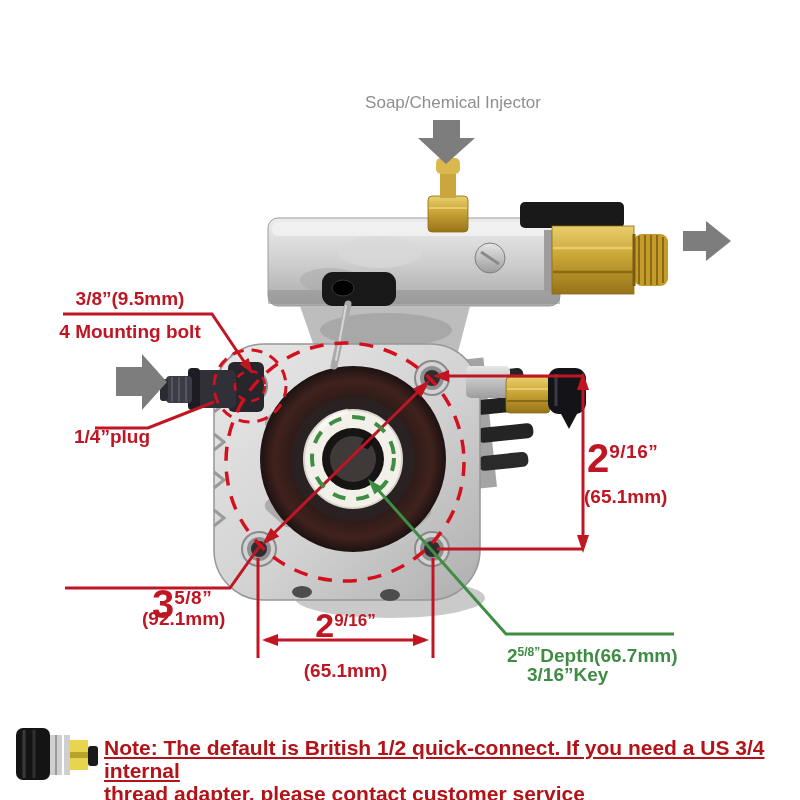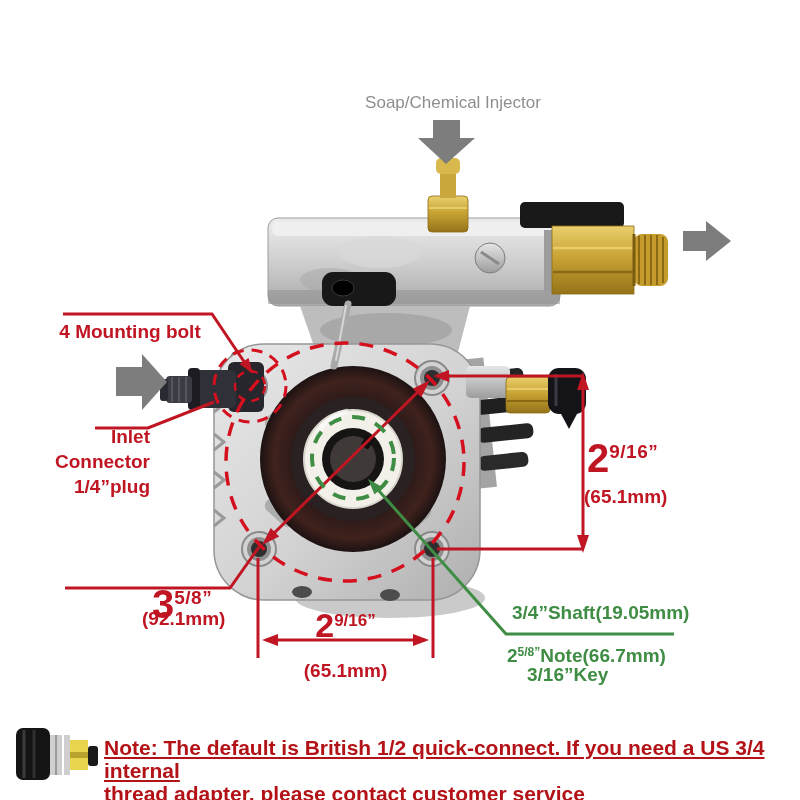--- a/index.html
+++ b/index.html
@@ -226,38 +226,37 @@
     <line x1="63" y1="735" x2="63" y2="775" stroke="#ffffff" stroke-width="2"></line>
     <rect x="70" y="740" width="18" height="30" fill="#e8d44d"></rect>
     <rect x="70" y="752" width="18" height="6" fill="#b8a32c"></rect>
     <rect x="88" y="746" width="10" height="20" rx="3" fill="#1a1a1a"></rect>
   </g>
 </svg>
 
   <div class="lbl gray-lbl ctr" style="left:358px;top:92px;width:190px;">Soap/Chemical Injector</div>
 
 
+  <div class="lbl red-bold ctr" style="left:50px;top:286px;width:160px;">3/8”(9.5mm)</div>
   <div class="lbl red-bold ctr" style="left:45px;top:319px;width:170px;">4 Mounting bolt</div>
 
   <div class="lbl red-bold rgt" style="left:18px;top:424px;width:132px;">
-    <div>Inlet Connector</div>
     <div>1/4”plug</div>
   </div>
 
   <div class="lbl dim-big" style="left:587px;top:432px;"><span>2</span><sup>9/16”</sup></div>
   <div class="lbl dim-metric" style="left:584px;top:470px;">(65.1mm)</div>
 
   <div class="lbl dim-big" style="left:152px;top:546px;margin-top:32px;"><span>3</span><sup>5/8”</sup></div>
   <div class="lbl dim-metric" style="left:142px;top:592px;">(92.1mm)</div>
 
   <div class="lbl dim-mid ctr" style="left:283px;top:604px;width:125px;"><span>2</span><sup>9/16”</sup></div>
   <div class="lbl dim-metric ctr" style="left:283px;top:644px;width:125px;">(65.1mm)</div>
 
-  <div class="lbl green-bold" style="left:512px;top:601px;">3/4”Shaft(19.05mm)</div>
-  <div class="lbl green-bold" style="left:507px;top:640px;"><span>2</span><sup>5/8”</sup><span>Note(66.7mm)</span></div>
+  <div class="lbl green-bold" style="left:507px;top:640px;"><span>2</span><sup>5/8”</sup><span>Depth(66.7mm)</span></div>
   <div class="lbl green-bold" style="left:527px;top:663px;">3/16”Key</div>
 
   <div class="lbl note-text" style="left:104px;top:736px;width:680px;">
     <div>Note: The default is British 1/2 quick-connect. If you need a US 3/4 internal</div>
     <div>thread adapter, please contact customer service</div>
   </div>
 
 </div>
 
 </body></html>

